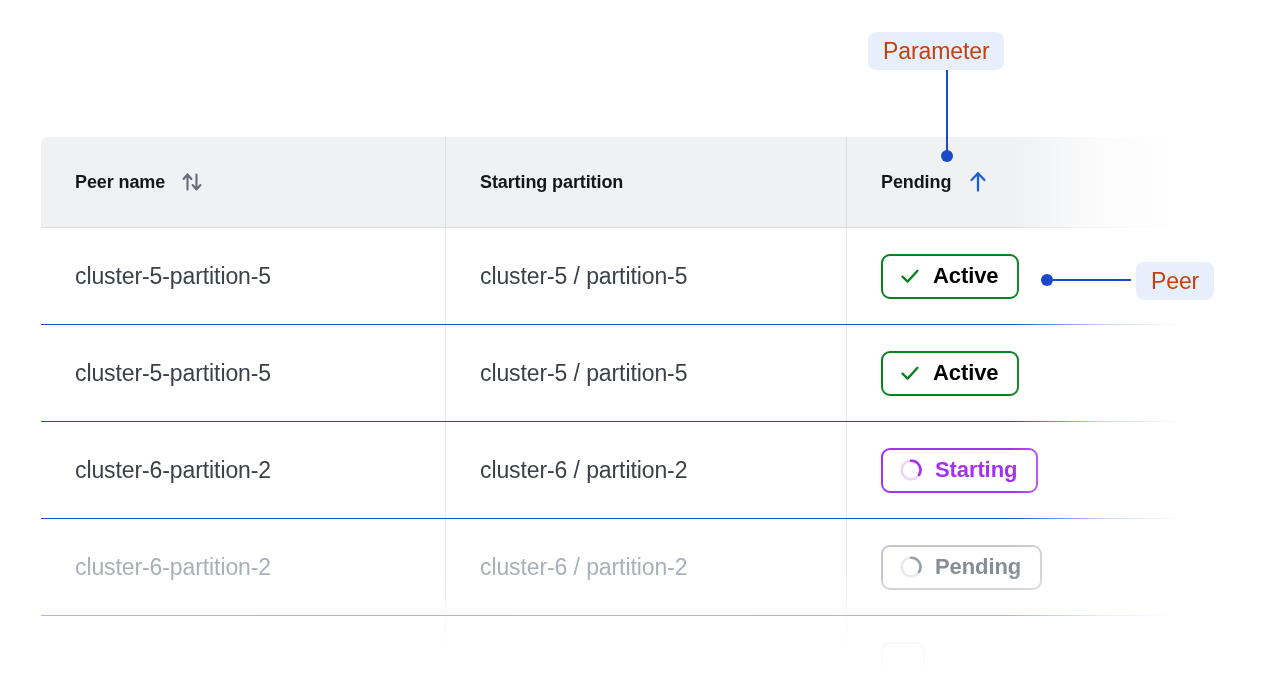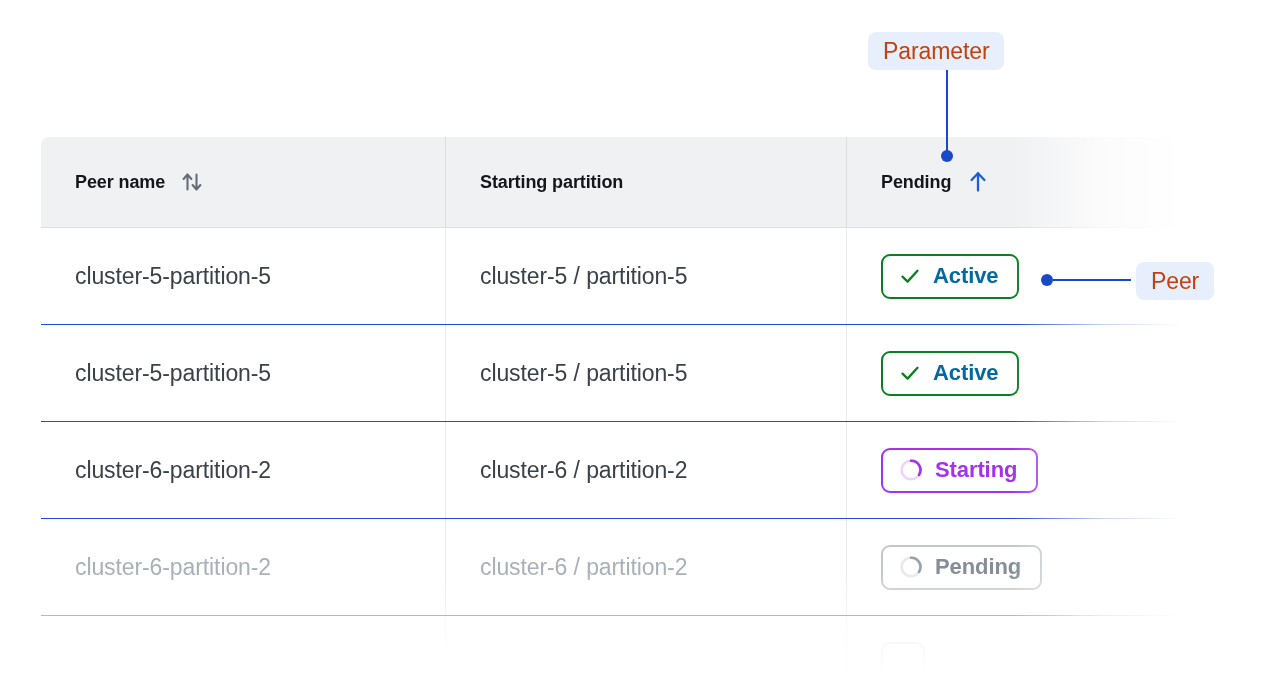--- a/index.html
+++ b/index.html
@@ -92,21 +92,21 @@
     padding: 0 19px 0 15px;
     border-radius: 9px;
     border: 2px solid transparent;
     font-size: 22px;
     font-weight: 600;
     letter-spacing: -0.1px;
     box-sizing: border-box;
     background: #ffffff;
   }
   .badge .b-label { line-height: 1; }
-  .badge-active  { border-color: #0a8020; color: #0369a1; }
+  .badge-active  { border-color: #0a8020; color: #000000; }
   .badge-starting{ border-color: #a431f0; color: #a431f0; }
   .badge-pending { border-color: #c3c7cd; color: #868d96; }
 
   .icon-check svg, .icon-spinner svg { display: block; }
 
   
   #fade-right {
     position: absolute;
     left: 972px;
     top: 0;

